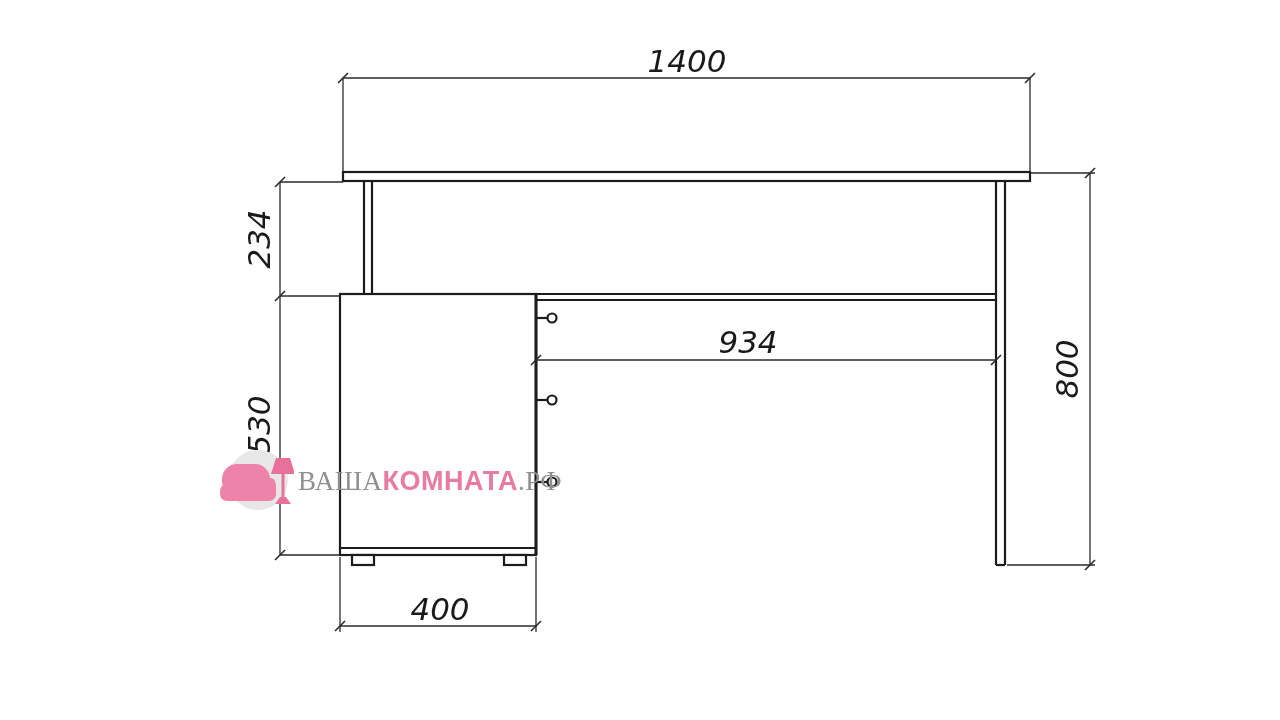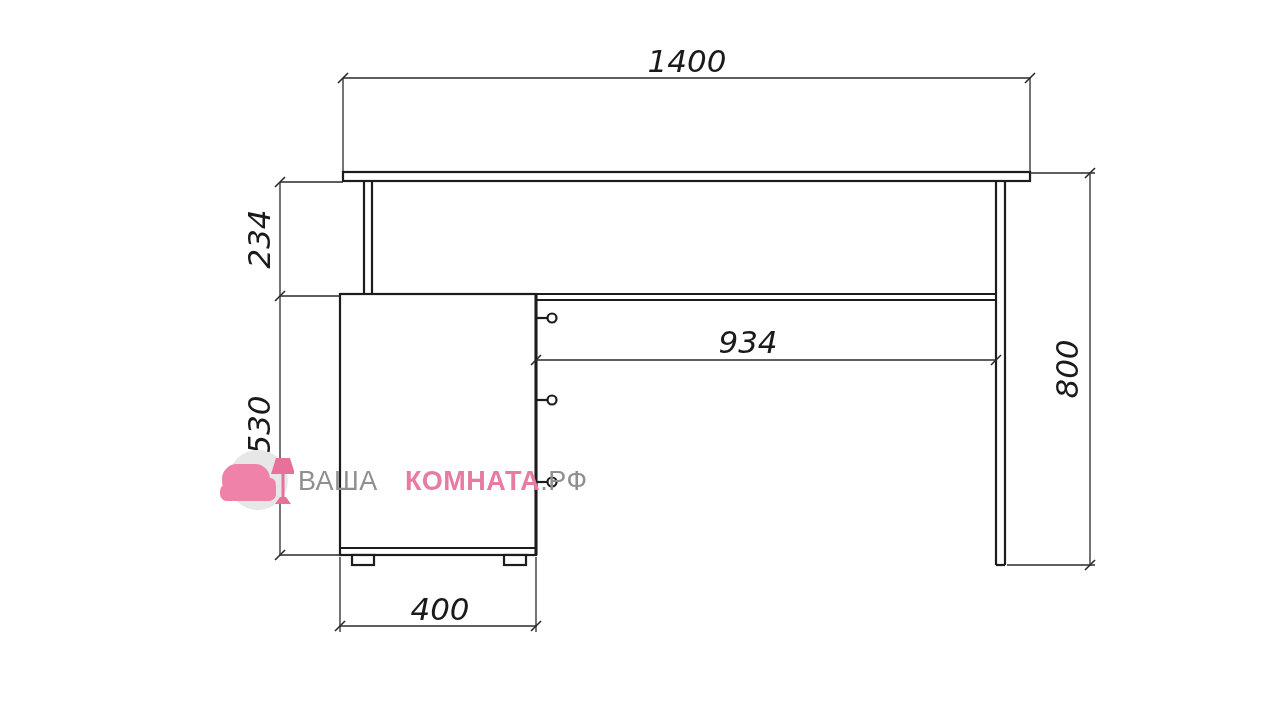--- a/index.html
+++ b/index.html
@@ -68,22 +68,22 @@
     align-items: center;
     pointer-events: none;
   }
   .wm-icon { width: 78px; height: 66px; }
   .wm-text {
     font-size: 27px;
     letter-spacing: 0.5px;
     margin-left: 4px;
     white-space: nowrap;
   }
-  .wm-gray { color: #8f8f8f; font-weight: 400; }
-  .wm-pink { color: #e87ba1; font-weight: 700; margin-left: 27px; }
+  .wm-gray { color: #8f8f8f; font-weight: 400; font-family: Liberation Serif, serif; }
+  .wm-pink { color: #e87ba1; font-weight: 700; }
 </style>
 </head>
 <body>
 
 <div class="canvas">
 
   <svg class="drawing" width="1280" height="720" viewBox="0 0 1280 720">
 
     <g>
 

